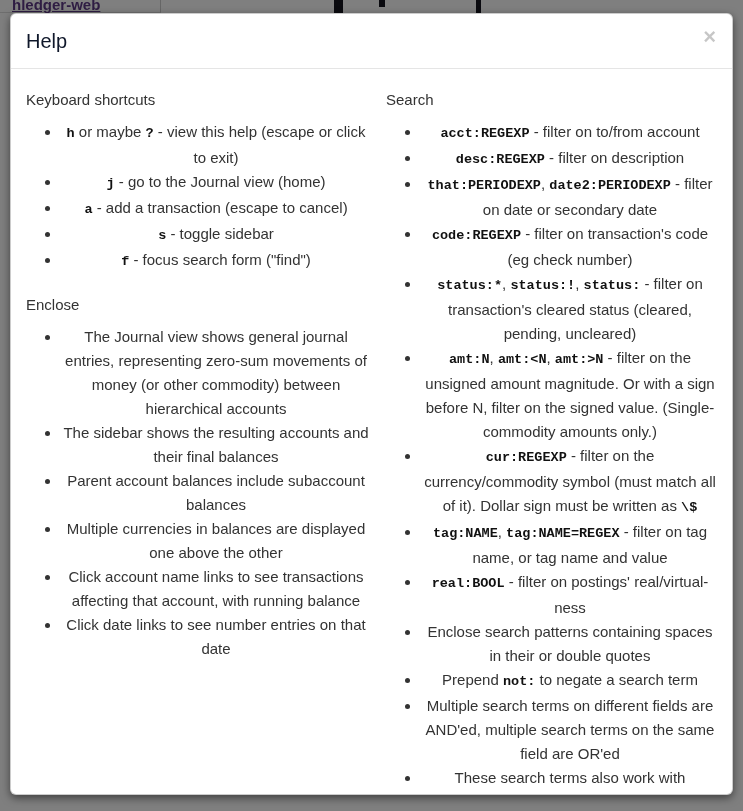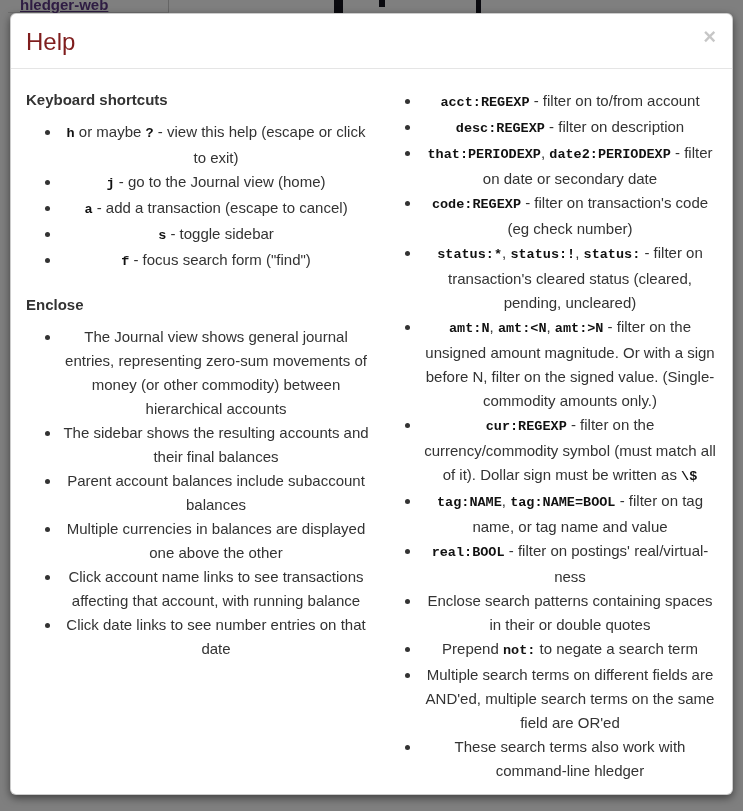--- a/index.html
+++ b/index.html
@@ -10,21 +10,21 @@
     overflow: hidden;
     position: relative;
   }
 
   
   .page-behind {
     position: absolute; inset: 0;
     background: #ffffff;
   }
   .nav-strip {
-    position: absolute; left: 8px; top: 0;
+    position: absolute; left: 0; top: 0;
     width: 161px; height: 13px;
     border-right: 1px solid #cccccc;
     border-bottom: 1px solid #dddddd;
   }
   .brand-link {
     position: absolute; left: 12px; top: -4px;
     font-size: 15px; font-weight: bold;
     color: #5e3a87;
     text-decoration: underline;
     white-space: nowrap;
@@ -51,23 +51,23 @@
     box-shadow: 0 3px 9px rgba(0,0,0,0.5);
     overflow: hidden;
     color: #333333;
   }
   .modal-header {
     padding: 14px 15px 13px 15px;
     border-bottom: 1px solid #e5e5e5;
     position: relative;
   }
   .modal-title {
-    font-size: 24px;
+    font-size: 20px;
     font-weight: 400;
-    color: #7f1d1d;
+    color: #0f172a;
     line-height: 27px;
   }
   .close-btn {
     position: absolute;
     right: 16px; top: 12px;
     background: none; border: none;
     font-size: 22px; font-weight: bold;
     line-height: 1;
     color: #000000; opacity: 0.22;
     cursor: pointer;
@@ -76,21 +76,21 @@
   .modal-body {
     padding: 20px 15px 20px 15px;
     display: flex;
     gap: 15px;
   }
   .col-left  { width: 345px; flex: 0 0 345px; }
   .col-right { width: 333px; flex: 0 0 333px; }
 
   .section-heading {
     font-size: 15px;
-    font-weight: bold;
+    font-weight: normal;
     color: #333333;
     margin: 20px 0 10px 0;
     line-height: 21px;
   }
   .col-left  > .section-heading:first-child,
   .col-right > .section-heading:first-child { margin-top: 0; }
 
   ul.help-list {
     margin: 0;
     padding-left: 35px;
@@ -143,29 +143,30 @@
         <ul class="help-list">
           <li>The Journal view shows general journal entries, representing zero-sum movements of money (or other commodity) between hierarchical accounts</li>
           <li>The sidebar shows the resulting accounts and their final balances</li>
           <li>Parent account balances include subaccount balances</li>
           <li>Multiple currencies in balances are displayed one above the other</li>
           <li>Click account name links to see transactions affecting that account, with running balance</li>
           <li>Click date links to see number entries on that date</li>
         </ul>
       </div>
     <div class="col-right" id="col-right">
+        <h5 class="section-heading">Search</h5>
         <ul class="help-list">
           <li><code class="code-term">acct:REGEXP</code> - filter on to/from account</li>
           <li><code class="code-term">desc:REGEXP</code> - filter on description</li>
           <li><code class="code-term">that:PERIODEXP</code>, <code class="code-term">date2:PERIODEXP</code> - filter on date or secondary date</li>
           <li><code class="code-term">code:REGEXP</code> - filter on transaction's code (eg check number)</li>
           <li><code class="code-term">status:*</code>, <code class="code-term">status:!</code>, <code class="code-term">status:</code> - filter on transaction's cleared status (cleared, pending, uncleared)</li>
           <li><code class="code-term">amt:N</code>, <code class="code-term">amt:&lt;N</code>, <code class="code-term">amt:&gt;N</code> - filter on the unsigned amount magnitude. Or with a sign before N, filter on the signed value. (Single-commodity amounts only.)</li>
           <li><code class="code-term">cur:REGEXP</code> - filter on the currency/commodity symbol (must match all of it). Dollar sign must be written as <code class="code-term">\$</code></li>
-          <li><code class="code-term">tag:NAME</code>, <code class="code-term">tag:NAME=BOOL</code> - filter on tag name, or tag name and value</li>
+          <li><code class="code-term">tag:NAME</code>, <code class="code-term">tag:NAME=REGEX</code> - filter on tag name, or tag name and value</li>
           <li><code class="code-term">real:BOOL</code> - filter on postings' real/virtual-ness</li>
           <li>Enclose search patterns containing spaces in their or double quotes</li>
           <li>Prepend <code class="code-term">not:</code> to negate a search term</li>
           <li>Multiple search terms on different fields are AND'ed, multiple search terms on the same field are OR'ed</li>
           <li>These search terms also work with command-line hledger</li>
         </ul>
       </div>
   </div>
 </div>
 

